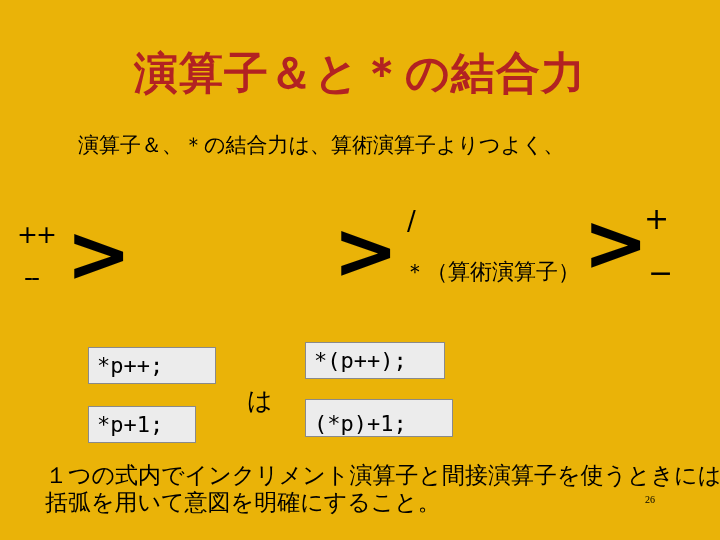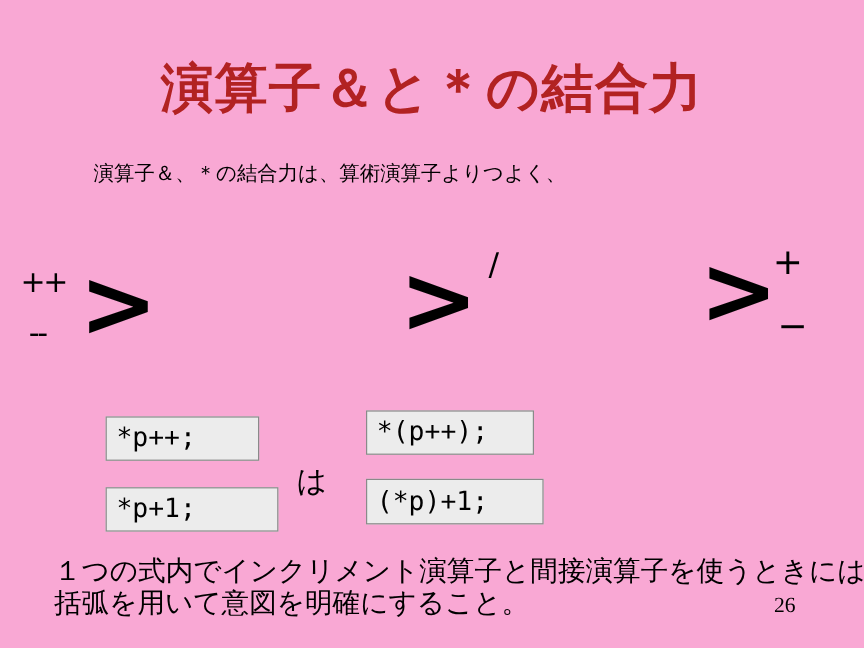--- a/index.html
+++ b/index.html
@@ -1,40 +1,40 @@
 <!DOCTYPE html>
 <html><head>
 <meta charset="utf-8">
 <style>
   * { margin: 0; padding: 0; box-sizing: border-box; }
   html, body { background: #ffffff; }
   #slide {
     position: relative;
     width: 720px;
     height: 540px;
-    background: #f9a8d4;
+    background: #eab308;
     overflow: hidden;
     font-family: "Liberation Sans", sans-serif;
     color: #000000;
     padding-left: 36px;
   }
   .abs { position: absolute; }
 
   .title {
     left: 0; top: 44px; width: 720px;
     text-align: center;
     font-size: 44px;
     font-weight: bold;
     color: #b22222;
     letter-spacing: 1px;
     white-space: nowrap;
   }
   .intro {
     left: 78px; top: 130px;
-    font-size: 17px;
+    font-size: 21px;
     line-height: 29px;
     white-space: nowrap;
   }
   .gt {
     font-size: 78px;
     font-weight: bold;
     line-height: 78px;
     font-family: "DejaVu Sans", sans-serif;
   }
   .inc-dec {
@@ -73,21 +73,21 @@
     white-space: nowrap;
   }
   .footer {
     left: 45px; top: 462px;
     font-size: 23px;
     line-height: 27px;
     white-space: nowrap;
   }
   .page-num {
     left: 645px; top: 494px;
-    font-size: 18px;
+    font-size: 10px;
     font-family: "Liberation Serif", serif;
   }
 </style>
 </head>
 <body>
 
 <div id="slide">
 
   <div class="abs title">演算子＆と＊の結合力</div>
 
@@ -97,39 +97,40 @@
 
   <div class="abs inc-dec" style="left:17px; top:222px;">++</div>
   <div class="abs inc-dec" style="left:24px; top:265px;">--</div>
 
   <div class="abs gt" style="left:66px; top:215px;">&gt;</div>
 
 
   <div class="abs gt" style="left:333px; top:212px;">&gt;</div>
 
   <div class="abs small-op" style="left:407px; top:208px;">/</div>
+  <div class="abs op-group" style="left:404px; top:257px;">＊（算術演算子）</div>
 
   <div class="abs gt" style="left:583px; top:204px;">&gt;</div>
 
   <div class="abs plus-minus" style="left:644px; top:204px;">+</div>
   <div class="abs plus-minus" style="left:648px; top:258px;">−</div>
 
   <div class="abs code-box" style="left:88px; top:347px; width:128px; height:37px;">
     <span>*p++;</span>
   </div>
-  <div class="abs code-box" style="left:88px; top:406px; width:144px; height:37px;">
+  <div class="abs code-box" style="left:88px; top:406px; width:108px; height:37px;">
     <span>*p+1;</span>
   </div>
 
   <div class="abs jp-label" style="left:247px; top:384px;">は</div>
 
   <div class="abs code-box" style="left:305px; top:342px; width:140px; height:37px;">
     <span>*(p++);</span>
   </div>
-  <div class="abs code-box" style="left:305px; top:399px; width:148px; height:38px;">
+  <div class="abs code-box" style="left:305px; top:399px; width:148px; height:38px;align-items:flex-end;">
     <span>(*p)+1;</span>
   </div>
 
 
   <div class="abs footer">
     <div>１つの式内でインクリメント演算子と間接演算子を使うときには、</div>
     <div>括弧を用いて意図を明確にすること。</div>
   </div>
 
   <div class="abs page-num">26</div>

